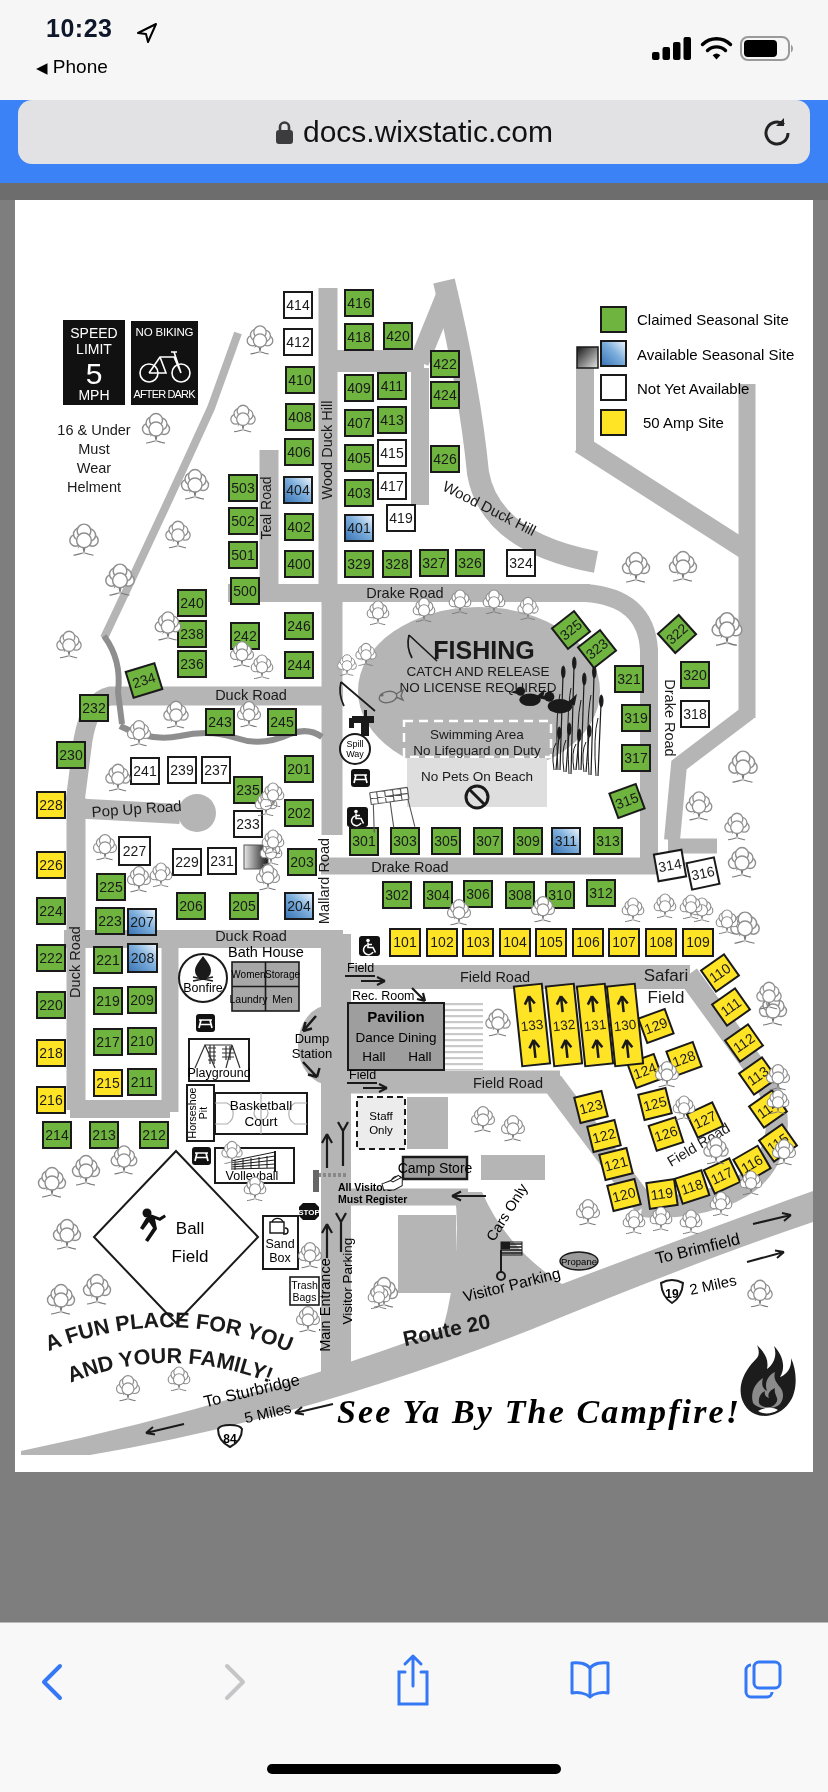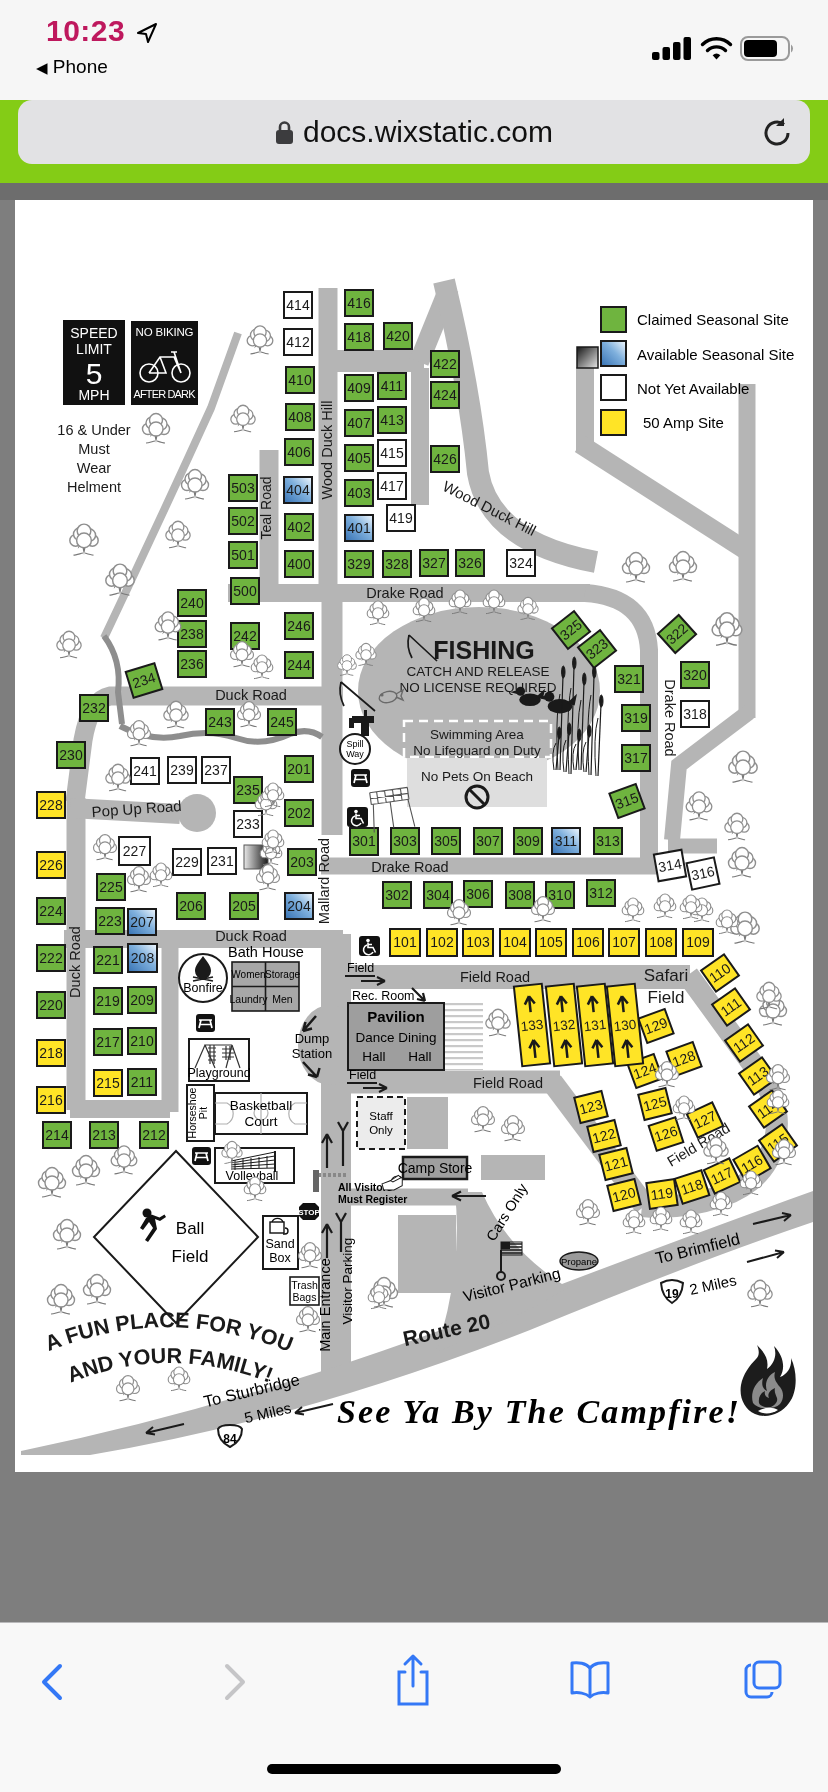--- a/index.html
+++ b/index.html
@@ -1,20 +1,20 @@
 <!DOCTYPE html>
 <html><head><meta charset="utf-8">
 <style>
 html,body{margin:0;padding:0;}
 body{width:828px;height:1792px;position:relative;background:#fff;
  font-family:"Liberation Sans",sans-serif;overflow:hidden;}
 .statusbar{position:absolute;top:0;left:0;width:828px;height:100px;background:#f6f6f6;}
-.time{position:absolute;left:46px;top:14px;font-size:30px;font-weight:bold;color:#be185d;letter-spacing:0.5px;}
+.time{position:absolute;left:46px;top:14px;font-size:25px;font-weight:bold;color:#0f172a;letter-spacing:0.5px;}
 .phoneback{position:absolute;left:36px;top:56px;font-size:19px;color:#000;}
-.urlwrap{position:absolute;top:100px;left:0;width:828px;height:83px;background:#84cc16;}
+.urlwrap{position:absolute;top:100px;left:0;width:828px;height:83px;background:#3b82f6;}
 .urlbar{position:absolute;left:18px;top:0px;width:792px;height:64px;background:#e2e2e4;border-radius:14px;}
 .urltext{position:absolute;left:0;right:0;top:0;height:64px;display:flex;align-items:center;justify-content:center;font-size:30px;color:#111;}
 .footer{position:absolute;top:1622px;left:0;width:828px;height:170px;background:#f8f8f8;border-top:1px solid #b9b9bb;}
 .homebar{position:absolute;left:267px;top:1764px;width:294px;height:10px;border-radius:5px;background:#000;}
 </style></head>
 <body>
 
 <div class="statusbar"></div>
 
 <div class="time">10:23</div>

